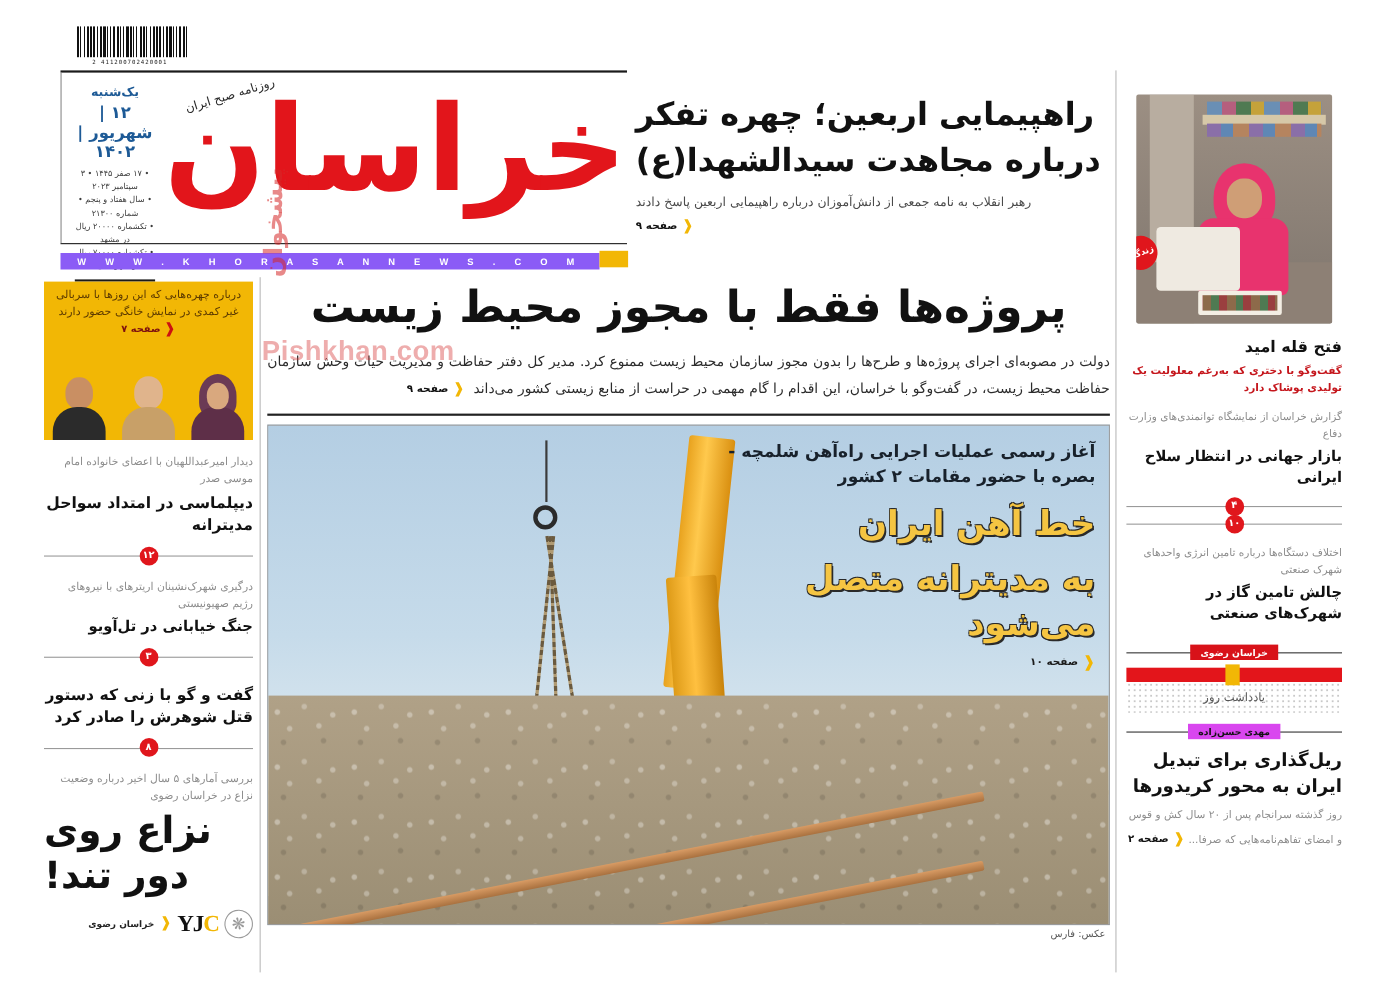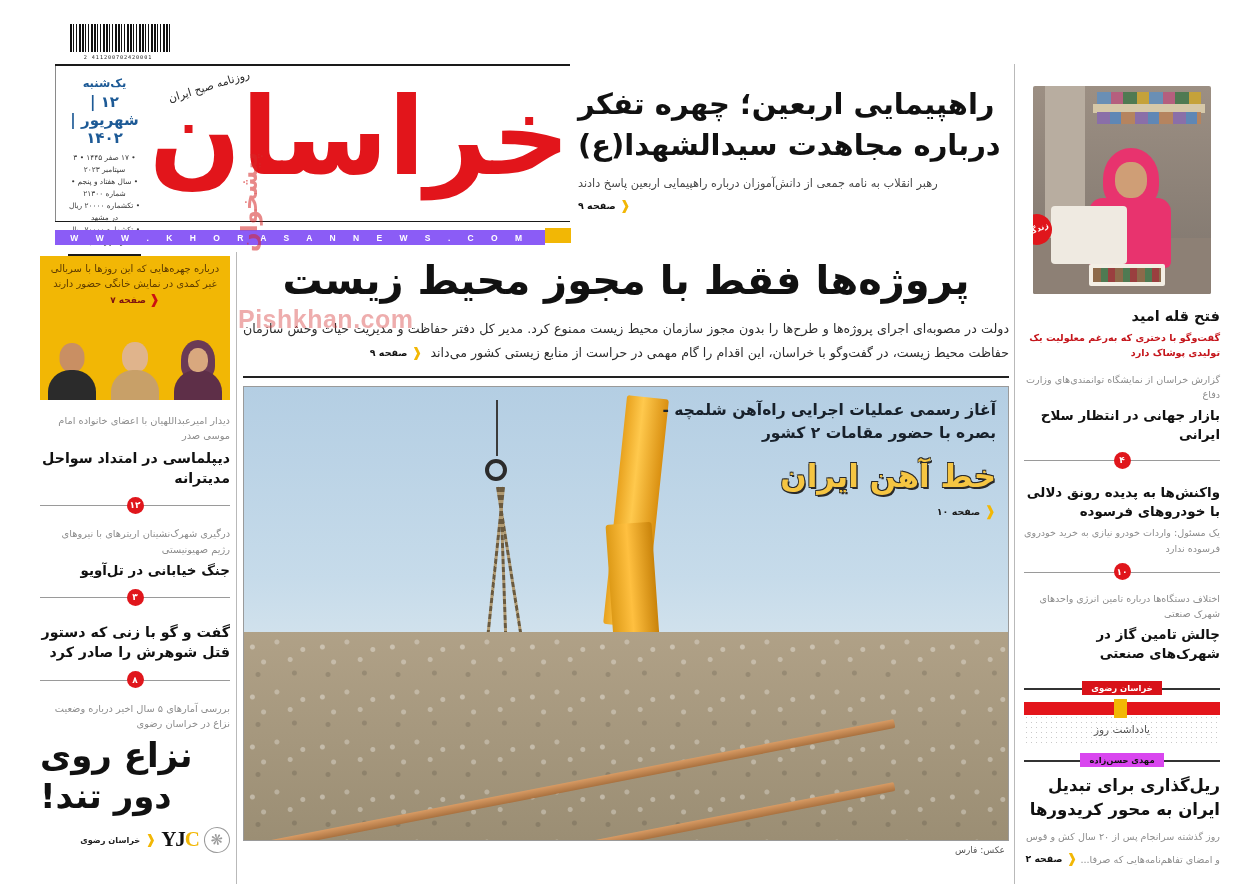--- a/index.html
+++ b/index.html
@@ -611,20 +611,21 @@
       </div>
 
       <div class="sleepers"></div>
       <div class="gravel"></div>
       <div class="rail rail-a"></div>
       <div class="rail rail-b"></div>
 
       <div class="photo-overlay">
         <div class="ov-kicker">آغاز رسمی عملیات اجرایی راه‌آهن شلمچه - بصره با حضور مقامات ۲ کشور</div>
         <div class="ov-head">خط آهن ایران</div>
+        <div class="ov-head">به مدیترانه متصل می‌شود</div>
         <div class="ov-tag">
           <span class="chev">❰</span>
           <span>صفحه ۱۰</span>
         </div>
       </div>
     </div>
     <div class="photo-credit">عکس: فارس</div>
   </div>
 
   <div class="watermark">Pishkhan.com</div>
@@ -650,24 +651,20 @@
     <div class="r-sub">گفت‌وگو با دختری که به‌رغم معلولیت یک تولیدی پوشاک دارد</div>
 
     <div class="r-item">
       <div class="r-kicker">گزارش خراسان از نمایشگاه توانمندی‌های وزارت دفاع</div>
       <div class="r-title">بازار جهانی در انتظار سلاح ایرانی</div>
     </div>
     <div class="sep-row">
       <div class="sep-badge">۴</div>
     </div>
 
-    <div class="r-item">
-      <div class="r-title">واکنش‌ها به پدیده رونق دلالی با خودروهای فرسوده</div>
-      <div class="r-after">یک مسئول: واردات خودرو نیازی به خرید خودروی فرسوده ندارد</div>
-    </div>
     <div class="sep-row">
       <div class="sep-badge">۱۰</div>
     </div>
 
     <div class="r-item">
       <div class="r-kicker">اختلاف دستگاه‌ها درباره تامین انرژی واحدهای شهرک صنعتی</div>
       <div class="r-title">چالش تامین گاز در شهرک‌های صنعتی</div>
     </div>
 
     <div class="label-row">

